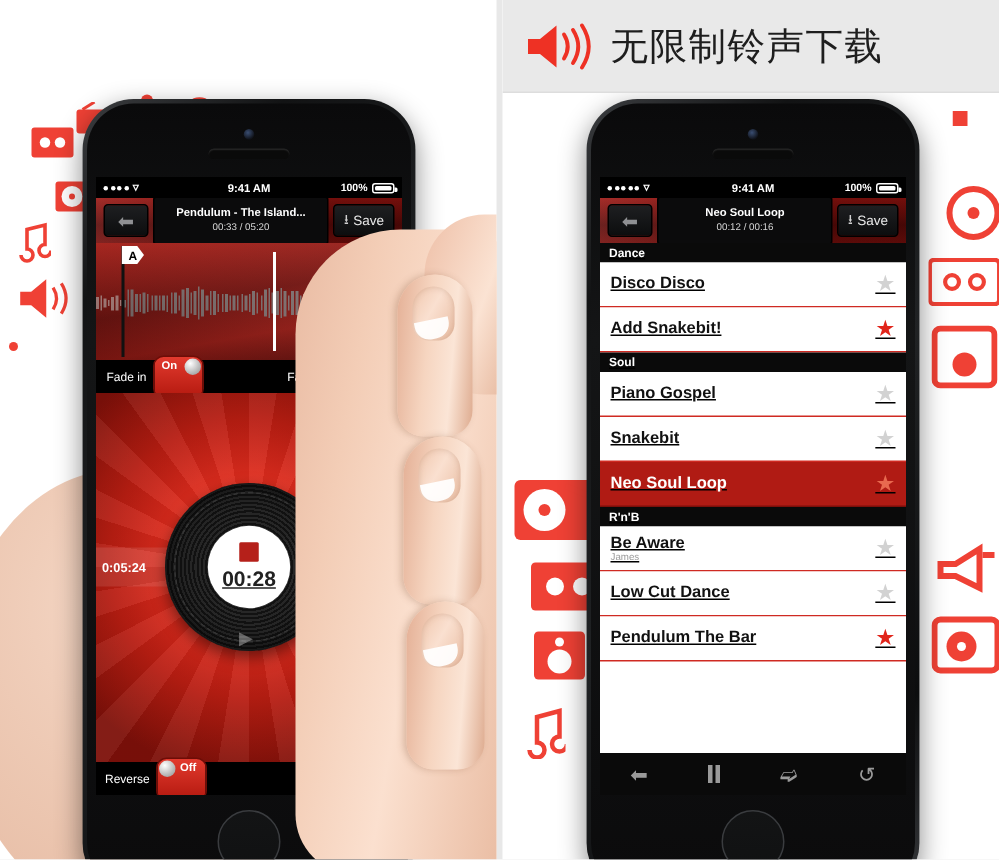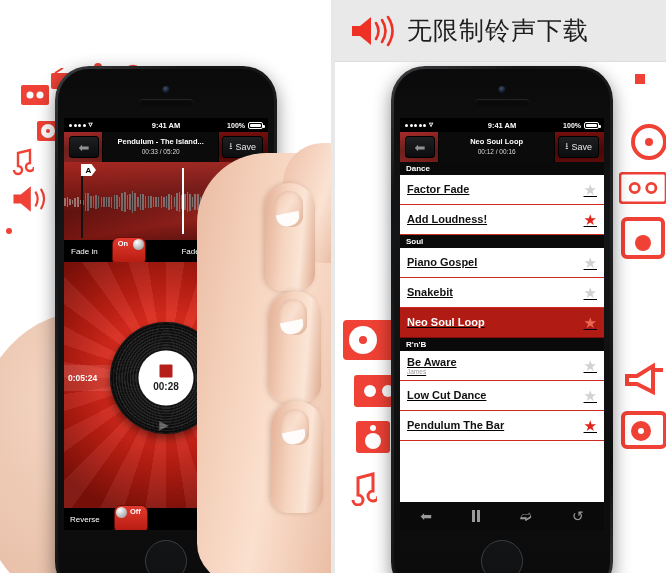--- a/index.html
+++ b/index.html
@@ -103,21 +103,21 @@
   .marker.a { left:17px; }
   .marker.a .flag { left:0; background:#fff; clip-path: polygon(0 0,70% 0,100% 50%,70% 100%,0 100%); }
   .marker.b { right:16px; }
   .marker.b .flag { right:0; background:#fff; clip-path: polygon(30% 0,100% 0,100% 100%,30% 100%,0 50%); }
   .playhead { position:absolute; top:6px; bottom:6px; left:58%; width:1.5px; background:#fff; z-index:3; }
 
   .fade-row { height:22px; background:#000; display:flex; align-items:center;
      justify-content:space-between; padding:0 7px; }
   .fade-lbl { color:#fff; font-size:8px; }
   .toggle { width:34px; height:29px; border-radius:7px; position:relative; display:inline-block;
-     vertical-align:middle; margin-left:14px;
+     vertical-align:middle; margin-left:4px;
      background: linear-gradient(180deg,#e23a2e,#b4190f); border:1px solid #6e0d07; }
   .toggle .tl { position:absolute; left:5px; top:1px; color:#fff; font-size:7.5px; font-weight:bold; }
   .toggle .kn { position:absolute; right:1px; top:1px; width:11px; height:11px; border-radius:50%;
      background: radial-gradient(circle at 35% 30%, #fff, #b9b9b9 60%, #8d8d8d); }
   .toggle.off .tl { left:auto; right:6px; }
   .toggle.off .kn { right:auto; left:1px; }
   .fade-unit { display:flex; align-items:center; }
 
   .vinyl-area { position:relative; flex:1; overflow:hidden;
      background: radial-gradient(circle at 50% 45%, #ff5a42 0%, #e62f20 28%, #b81d12 55%, #7d1009 85%); }
@@ -136,21 +136,21 @@
      box-shadow: 0 4px 10px rgba(0,0,0,.5), inset 0 0 18px rgba(0,0,0,.8); }
   .vinyl .arrows { position:absolute; inset:6px; border-radius:50%;
      border:1px dashed rgba(255,255,255,.10); }
   .arr { position:absolute; color:rgba(255,255,255,.35); font-size:12px; }
   .arr.r { right:4px; top:48%; }
   .arr.b { left:44%; bottom:2px; }
   .label { position:absolute; left:50%; top:50%; transform:translate(-50%,-50%);
      width:55px; height:55px; border-radius:50%; background:#fff;
      display:flex; flex-direction:column; align-items:center; justify-content:center; gap:3px; }
   .stop-sq { width:13px; height:13px; background:#b5201a; border-radius:1px; }
-  .lbl-time { font-size:10px; color:#222; font-weight:bold; }
+  .lbl-time { font-size:14px; color:#222; font-weight:bold;text-decoration:underline; }
 
   .bottom-row { height:22px; background:#000; display:flex; align-items:center;
      justify-content:space-between; padding:0 6px; }
   .pitch { display:flex; align-items:center; gap:4px; color:#fff; font-size:8px; font-weight:bold; }
   .circ { width:12px; height:12px; border-radius:50%; background:#fff; color:#000;
      display:flex; align-items:center; justify-content:center; font-size:10px; font-weight:bold; line-height:1; }
 
   
   .list-scroll { flex:1; overflow:hidden; background:#fff;text-decoration:underline; }
   .sec-hdr { background:#0a0a0a; color:#fff; font-size:8px; font-weight:bold;
@@ -601,27 +601,27 @@
           <div class="nv-save">
             <span class="save-ic">⭳</span>
             <span>Save</span>
           </div>
         </div>
 
         <div class="list-scroll" id="ringtone-list">
             <div class="sec-hdr">Dance</div>
             <div class="row">
               <div class="row-txt">
-                <span class="row-title">Factor Fade</span>
+                <span class="row-title">Disco Disco</span>
               </div>
               <span class="star">★</span>
             </div>
             <div class="row">
               <div class="row-txt">
-                <span class="row-title">Add Loudness!</span>
+                <span class="row-title">Add Snakebit!</span>
               </div>
               <span class="star on">★</span>
             </div>
             <div class="sec-hdr">Soul</div>
             <div class="row">
               <div class="row-txt">
                 <span class="row-title">Piano Gospel</span>
               </div>
               <span class="star">★</span>
             </div>

